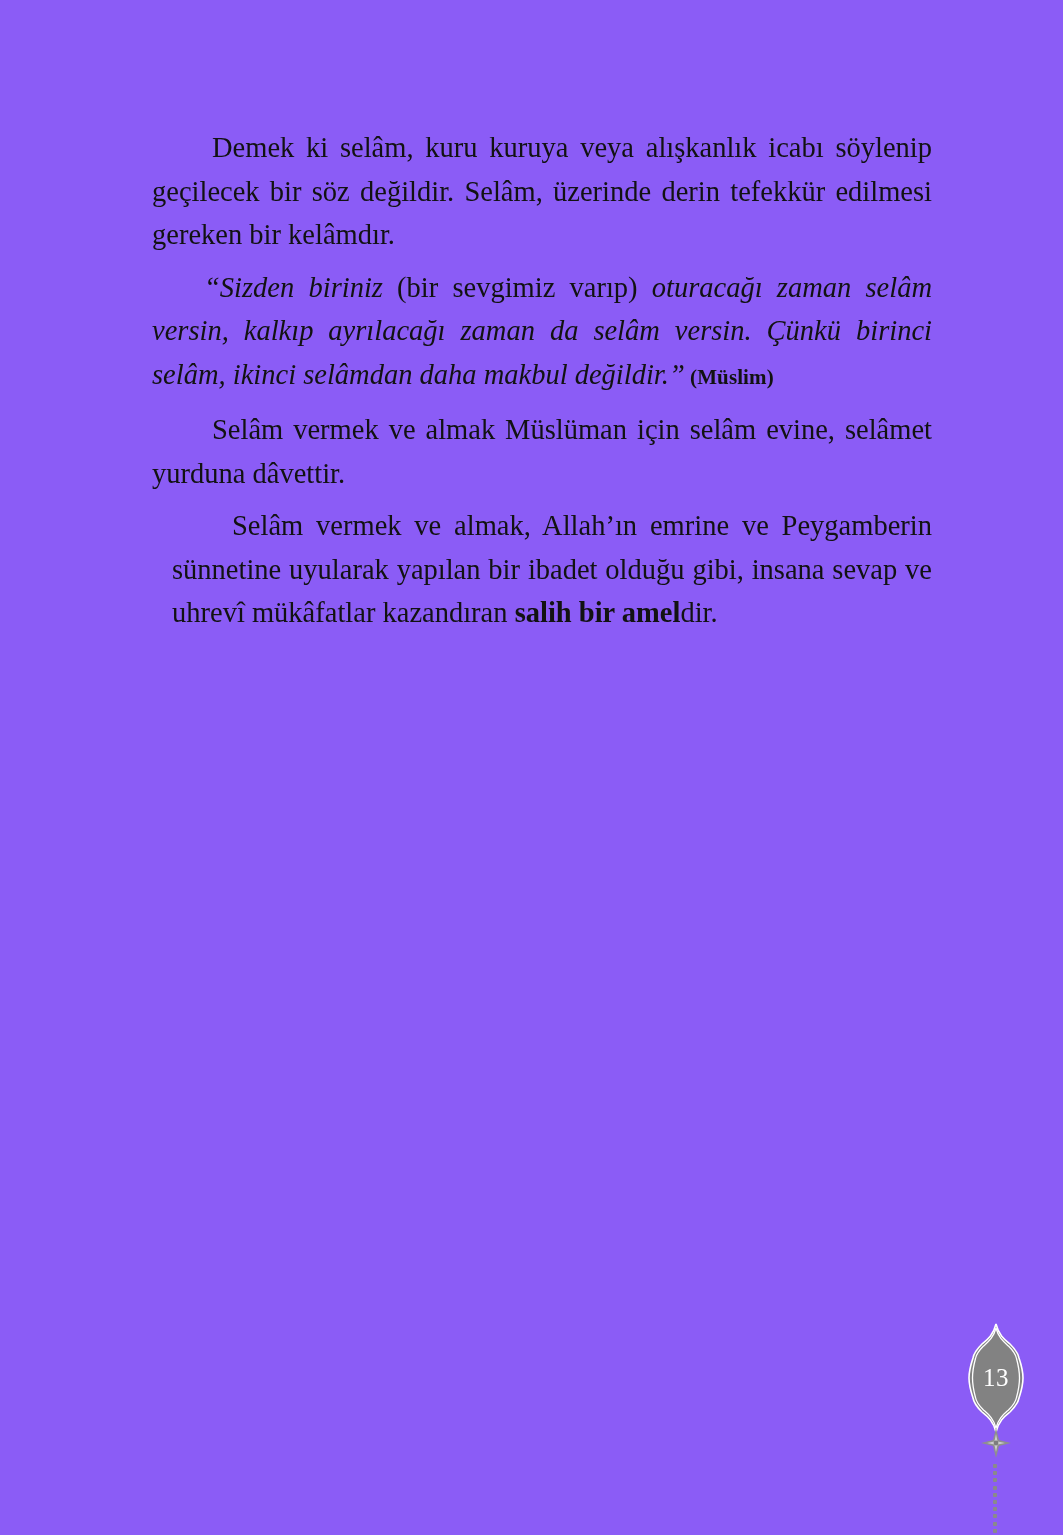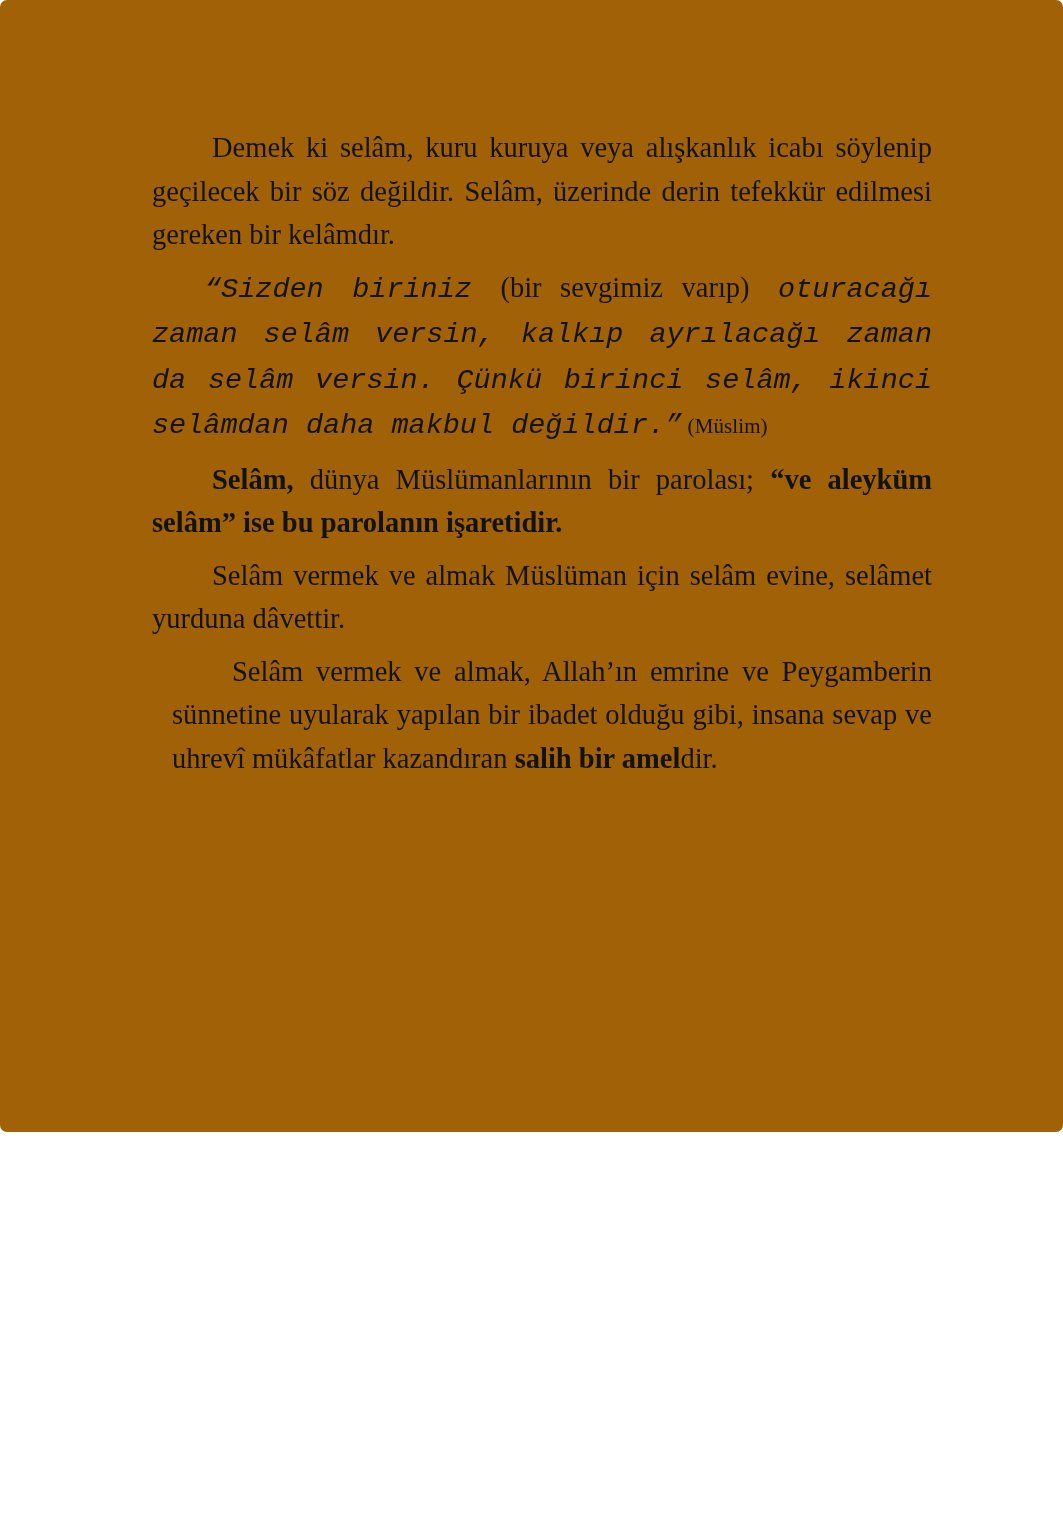--- a/index.html
+++ b/index.html
@@ -5,26 +5,25 @@
 <style>
   html, body {
     margin: 0;
     padding: 0;
     background: #ffffff;
   }
 
   .page {
     position: relative;
     width: 1063px;
-    height: 1132px;
-    background: #a16207;
+    height: 1535px;
+    background: #8b5cf6;
     overflow: hidden;
     font-family: "Liberation Serif", "DejaVu Serif", serif;
     color: #111111;
-    border-radius: 7px;
     -webkit-font-smoothing: antialiased;
   }
 
   .text-column {
     position: absolute;
     left: 152px;
     top: 126px;
     width: 780px;
   }
 
@@ -44,35 +43,34 @@
     margin-left: 20px;
   }
 
   
   p.para.quote-para {
     text-indent: 52px;
   }
 
   .it {
     font-style: italic;
-    font-family: Liberation Mono, monospace;
   }
 
   .bold {
     font-weight: 700;
   }
 
   .roman {
     font-style: normal;
   }
 
   .src {
     font-size: 21px;
     font-style: normal;
-    font-weight: 400;
+    font-weight: 700;
     letter-spacing: 0.1px;
   }
 
   
   .page-folio {
     position: absolute;
     left: 965px;
     top: 1322px;
     width: 62px;
     height: 200px;
@@ -136,27 +134,77 @@
 
     <p class="para">Demek ki selâm, kuru kuruya veya alışkanlık icabı söylenip geçilecek bir söz değildir. Selâm, üzerinde derin tefekkür edilmesi gereken bir kelâmdır.</p>
 
 
     <p class="para quote-para">
       <span class="it">“Sizden biriniz </span><span class="roman">(bir sevgimiz varıp)</span><span class="it"> oturacağı zaman selâm versin, kalkıp ayrılacağı zaman da selâm versin. Çünkü birinci selâm, ikinci selâmdan daha makbul değildir.”</span><span class="src"> (Müslim)</span>
     </p>
 
 
 
-    <p class="para">
-      <span class="bold">Selâm,</span><span> dünya Müslümanlarının bir parolası; </span><span class="bold">“ve aleyküm selâm” ise bu parolanın işaretidir.</span>
-    </p>
 
 
     <p class="para">Selâm vermek ve almak Müslüman için selâm evine, selâmet yurduna dâvettir.</p>
 
     <p class="para">
       <span>Selâm vermek ve almak, Allah’ın emrine ve Peygamberin sünnetine uyularak yapılan bir ibadet olduğu gibi, insana sevap ve uhrevî mükâfatlar kazandıran </span><span class="bold">salih bir amel</span><span>dir.</span>
     </p>
 
   </div>
 
+  <div class="page-folio">
+
+    <svg class="folio-badge" viewBox="0 0 62 112" aria-hidden="true">
+      <path d="M31 2
+               C 34 14, 40 18, 45 22
+               C 49 26, 53 30, 54 36
+               C 56 42, 58 48, 58 56
+               C 58 64, 56 70, 54 76
+               C 53 82, 49 86, 45 90
+               C 40 94, 34 98, 31 110
+               C 28 98, 22 94, 17 90
+               C 13 86, 9 82, 8 76
+               C 6 70, 4 64, 4 56
+               C 4 48, 6 42, 8 36
+               C 9 30, 13 26, 17 22
+               C 22 18, 28 14, 31 2 Z" fill="#828282" stroke="#ffffff" stroke-width="1.6"></path>
+      <path d="M31 6
+               C 33.5 16, 39 20, 43.5 24
+               C 47 27.5, 50.5 31, 51.5 36.5
+               C 53 42, 54.5 48.5, 54.5 56
+               C 54.5 63.5, 53 70, 51.5 75.5
+               C 50.5 81, 47 84.5, 43.5 88
+               C 39 92, 33.5 96, 31 106
+               C 28.5 96, 23 92, 18.5 88
+               C 15 84.5, 11.5 81, 10.5 75.5
+               C 9 70, 7.5 63.5, 7.5 56
+               C 7.5 48.5, 9 42, 10.5 36.5
+               C 11.5 31, 15 27.5, 18.5 24
+               C 23 20, 28.5 16, 31 6 Z" fill="none" stroke="#ffffff" stroke-width="1.3"></path>
+    </svg>
+
+    <div class="folio-number">13</div>
+
+    <svg class="folio-star" viewBox="0 0 34 34" aria-hidden="true">
+      <path d="M17 2 L20 14 L32 17 L20 20 L17 32 L14 20 L2 17 L14 14 Z" fill="#8f8f8f"></path>
+      <path d="M17 8 L18.6 15.4 L26 17 L18.6 18.6 L17 26 L15.4 18.6 L8 17 L15.4 15.4 Z" fill="#ffffff" opacity="0.55"></path>
+      <circle cx="17" cy="17" r="2.4" fill="#7d7d7d"></circle>
+    </svg>
+
+    <div class="folio-dots">
+      <i></i>
+      <i></i>
+      <i></i>
+      <i></i>
+      <i></i>
+      <i></i>
+      <i></i>
+      <i></i>
+      <i></i>
+      <i></i>
+    </div>
+
+  </div>
 
 </div>
 
 </body></html>

